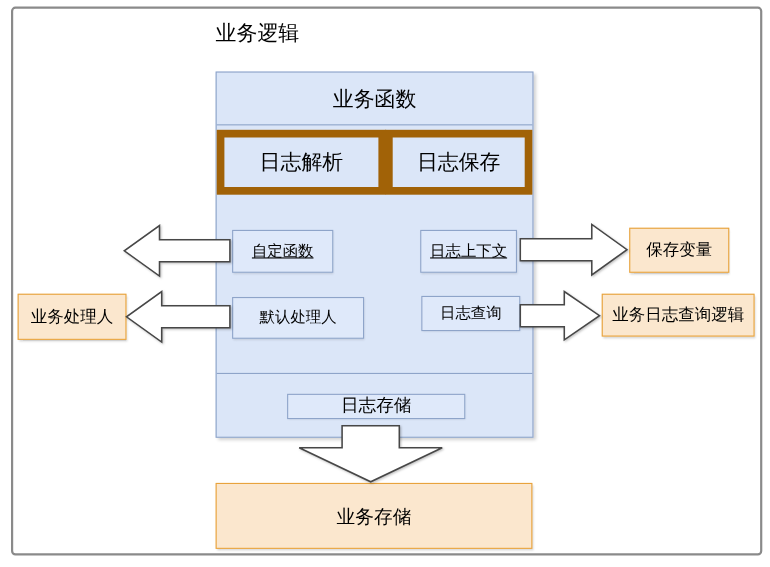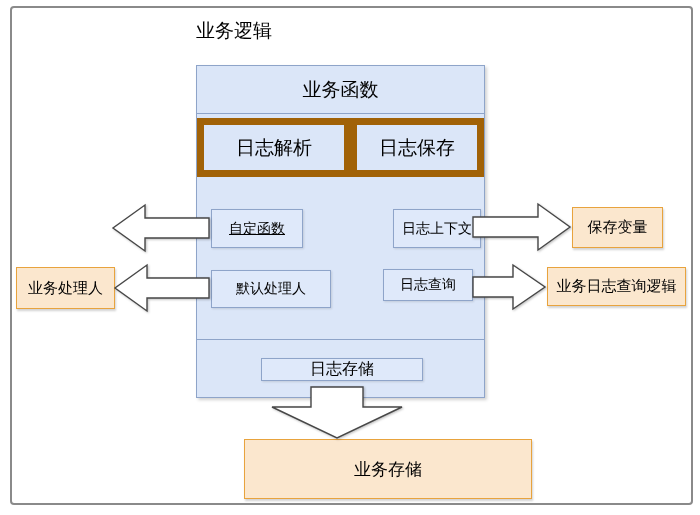--- a/index.html
+++ b/index.html
@@ -41,39 +41,39 @@
   <div class="title">业务逻辑</div>
 
   <div class="bluebox">
     <div class="lane-header">业务函数</div>
 
     <div class="col col-left">日志解析</div>
     <div class="col col-right">日志保存</div>
 
     <div class="inner" style="left:14px;top:143px;width:92px;height:39px;text-decoration:underline;">自定函数</div>
 
-    <div class="inner" style="left:196px;top:143px;width:88px;height:39px;">日志上下文</div>
+    <div class="inner" style="left:185px;top:143px;width:88px;height:39px;text-decoration:underline;">日志上下文</div>
 
     <div class="inner" style="left:14px;top:204px;width:120px;height:38px;">默认处理人</div>
 
     <div class="inner" style="left:186px;top:203px;width:90px;height:32px;">日志查询</div>
 
     <div class="divider"></div>
 
     <div class="inner" style="left:64px;top:292px;width:162px;height:23px;font-size:16px;">日志存储</div>
   </div>
 
 
   <div class="orange" style="left:16px;top:267px;width:99px;height:42px;">业务处理人</div>
 
   <div class="orange" style="left:572px;top:207px;width:91px;height:41px;">保存变量</div>
 
   <div class="orange" style="left:547px;top:267px;width:139px;height:39px;">业务日志查询逻辑</div>
 
-  <div class="orange" style="left:196px;top:439px;width:288px;height:60px;font-size:17px;margin-left:48px;">业务存储</div>
+  <div class="orange" style="left:196px;top:439px;width:288px;height:60px;font-size:17px;">业务存储</div>
 
   <svg class="arrows" viewBox="0 0 700 515" xmlns="http://www.w3.org/2000/svg">
     <path d="M209,218 L145,218 L145,205 L113,228 L145,251 L145,238 L209,238 Z"></path>
     <path d="M209,278 L147,278 L147,265 L115,288 L147,311 L147,298 L209,298 Z"></path>
     <path d="M473,217 L538,217 L538,204 L570,227 L538,250 L538,237 L473,237 Z"></path>
     <path d="M473,277 L513,277 L513,265 L545,287 L513,309 L513,297 L473,297 Z"></path>
     <path d="M311,387 L363,387 L363,407 L402,407 L337,438 L272,407 L311,407 Z"></path>
   </svg>
 
 </div>

